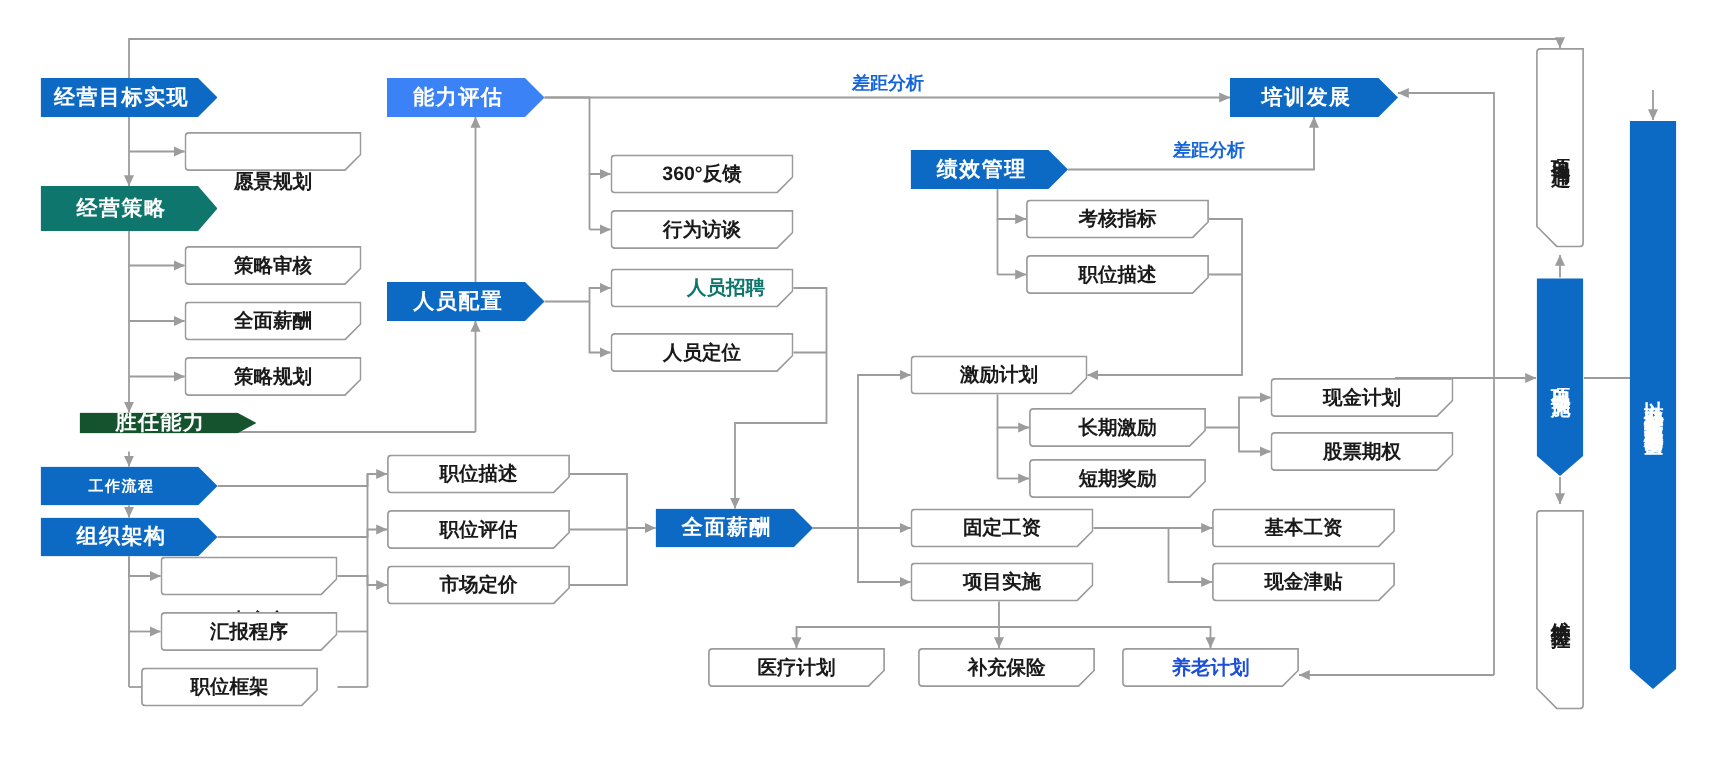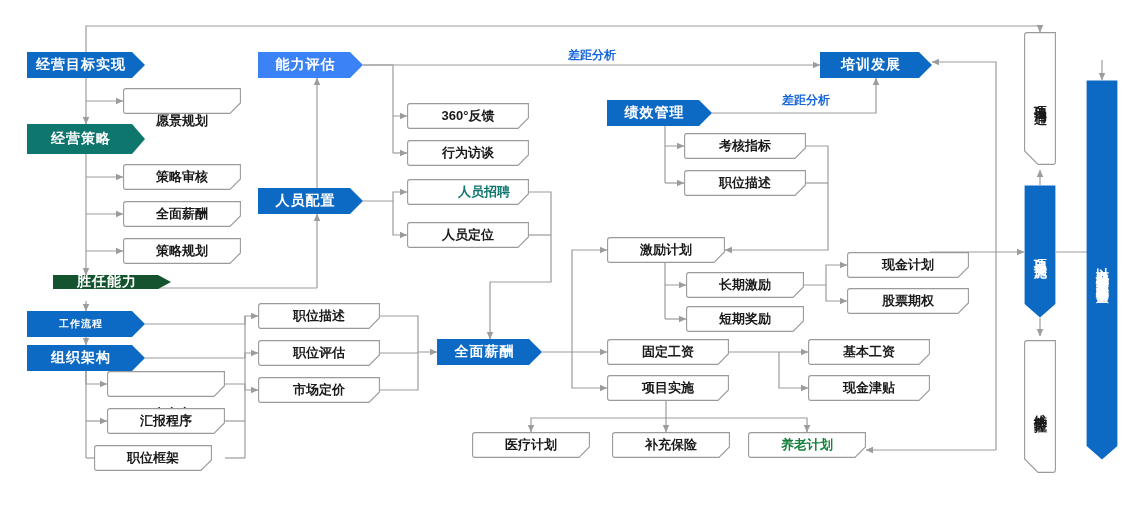--- a/index.html
+++ b/index.html
@@ -284,21 +284,21 @@
       <div class="node" style="left: 612px; top: 432px; width: 118px; height: 26px;">
         <svg width="118" height="26" style="position: absolute; left: 0px; top: 0px;">
           <path d="M3,0.6 L117.4,0.6 L117.4,15 L107,25.4 L3,25.4 Q0.6,25.4 0.6,23 L0.6,3 Q0.6,0.6 3,0.6 Z" fill="#ffffff" stroke="#9a9a9a" stroke-width="1.1"></path>
         </svg>
         <div style="position: absolute; left: 0px; top: 0px; width: 118px; height: 26px; display: flex; align-items: center; justify-content: center; font-size: 13px; font-weight: bold; color: rgb(26, 26, 26);">补充保险</div>
       </div>
       <div class="node" style="left: 748px; top: 432px; width: 118px; height: 26px;">
         <svg width="118" height="26" style="position: absolute; left: 0px; top: 0px;">
           <path d="M3,0.6 L117.4,0.6 L117.4,15 L107,25.4 L3,25.4 Q0.6,25.4 0.6,23 L0.6,3 Q0.6,0.6 3,0.6 Z" fill="#ffffff" stroke="#9a9a9a" stroke-width="1.1"></path>
         </svg>
-        <div style="position: absolute; left: 0px; top: 0px; width: 118px; height: 26px; display: flex; align-items: center; justify-content: center; font-size: 13px; font-weight: bold; color: #15803d;">养老计划</div>
+        <div style="position: absolute; left: 0px; top: 0px; width: 118px; height: 26px; display: flex; align-items: center; justify-content: center; font-size: 13px; font-weight: bold; color: #1d4ed8;">养老计划</div>
       </div>
       <div class="node banner" style="left: 27px; top: 52px; width: 118px; height: 26px; font-size: 14px; background: rgb(13, 106, 196);">
         <span>经营目标实现</span>
       </div>
       <div class="node banner" style="left: 27px; top: 124px; width: 118px; height: 30px; font-size: 14px; background: #0f766e;">
         <span>经营策略</span>
       </div>
       <div class="node banner" style="left: 27px; top: 275px; width: 118px; height: 14px; font-size: 14px; background: #14532d; margin-left: 26px;">
         <span>胜任能力</span>
       </div>

